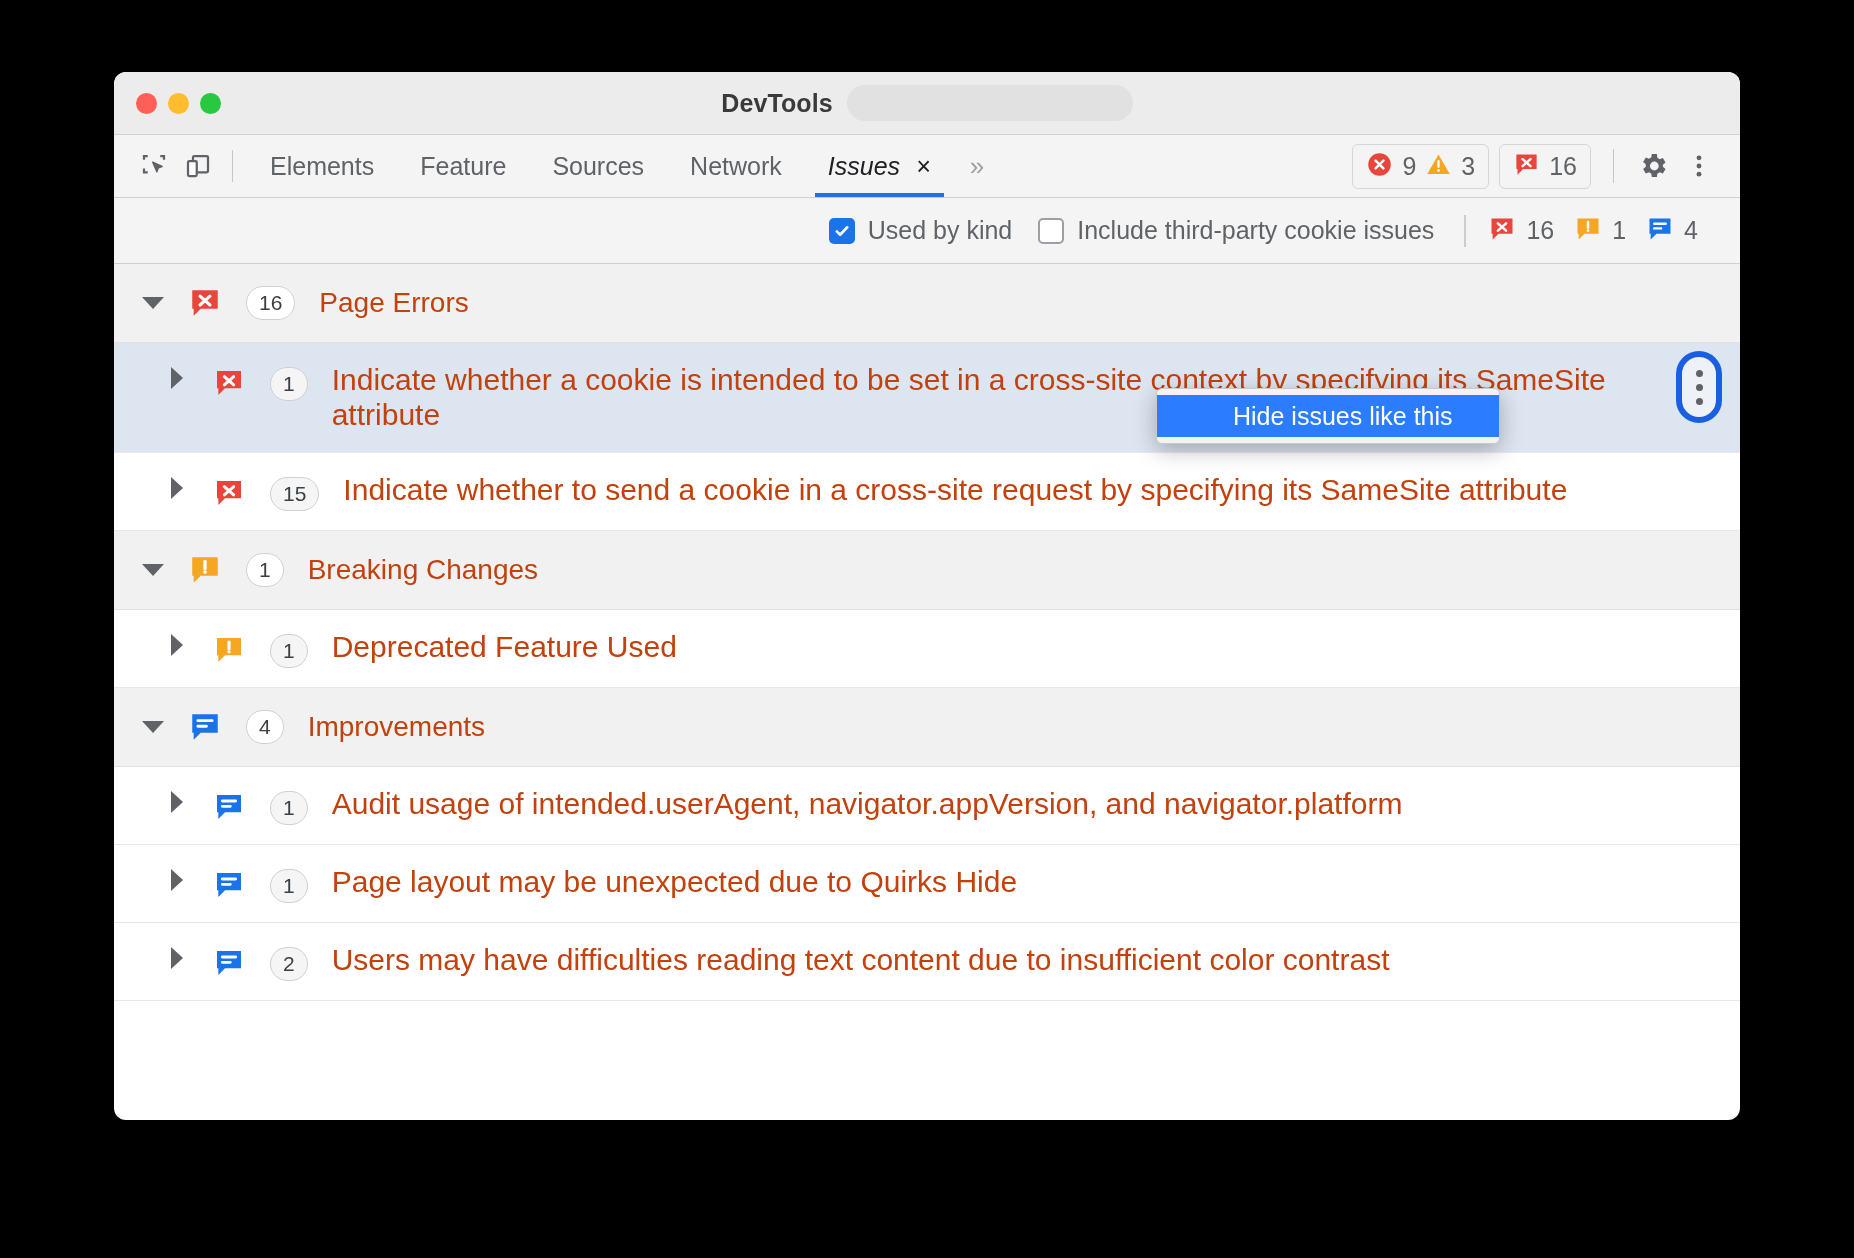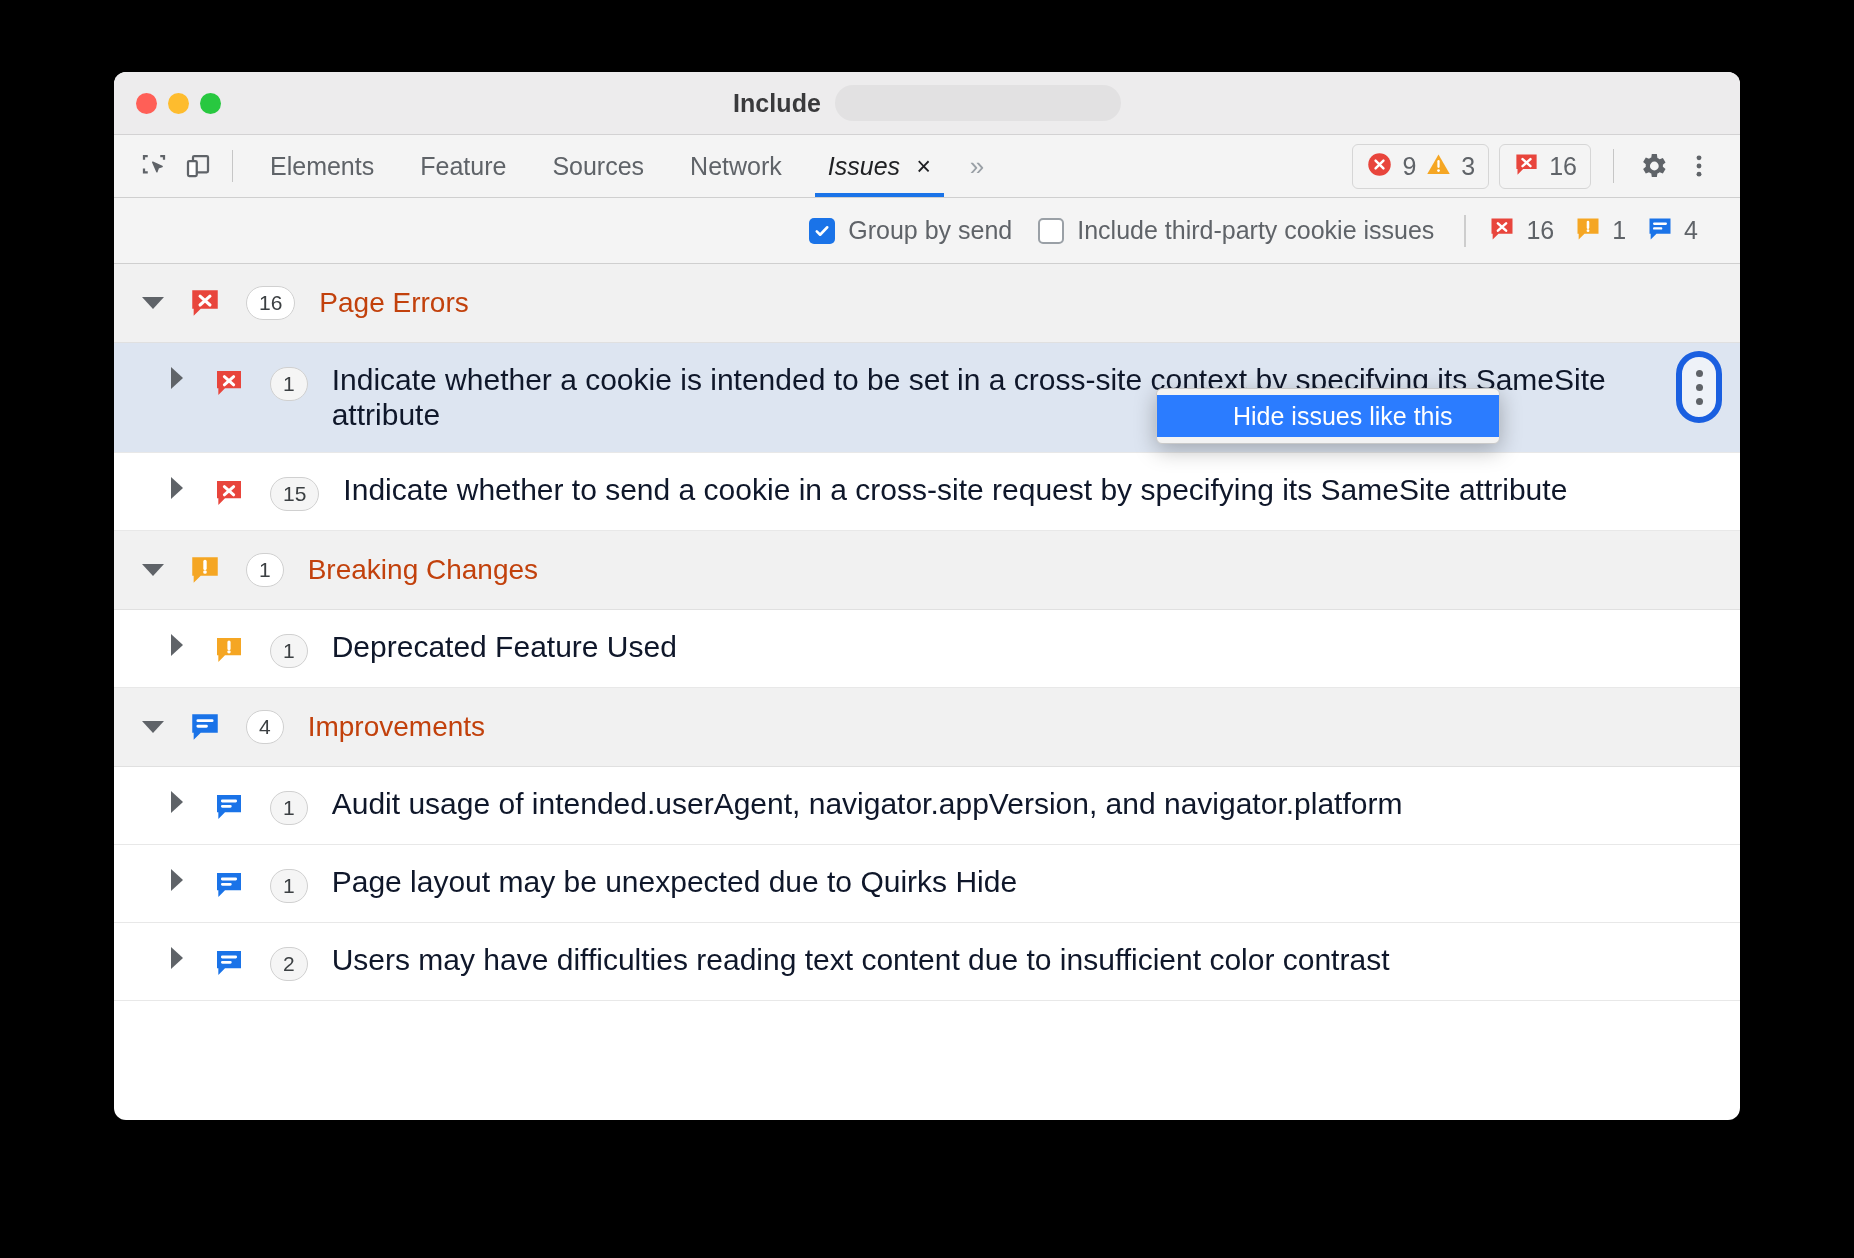--- a/index.html
+++ b/index.html
@@ -287,21 +287,21 @@
     background: #ffffff;
     box-sizing: border-box;
   }
   .issue-row.selected { background: #dde5f1; }
   .issue-row .twisty,
   .issue-row .row-icon,
   .issue-row .pill { margin-top: 5px; }
   .issue-text {
     font-size: 30px;
     line-height: 1.18;
-    color: #0f172a;
+    color: #c2410c;
     margin-left: 24px;
     margin-right: 90px;
     flex: 1;
   }
 
   
   .row-kebab {
     position: absolute;
     right: 18px;
     top: 8px;
@@ -355,21 +355,21 @@
 
 <div id="window">
 
   <div id="titlebar">
     <div class="traffic">
       <div class="dot dot-close"></div>
       <div class="dot dot-min"></div>
       <div class="dot dot-max"></div>
     </div>
     <div id="title-center">
-      <div id="window-title">Include</div>
+      <div id="window-title">DevTools</div>
       <div id="title-search"></div>
     </div>
   </div>
 
   <div id="tabbar">
 
     <div class="tb-icon">
       <svg width="30" height="30" viewBox="0 0 24 24" fill="none" stroke="#5f6368" stroke-width="1.8">
         <path d="M4 7V4h3M17 4h3v3M4 14v3h3"></path>
         <path d="M11 9l7.5 3.4-3.1 1.1-1.1 3.1z" fill="#5f6368" stroke="#5f6368" stroke-width="1.2" stroke-linejoin="round"></path>
@@ -455,21 +455,21 @@
   </div>
 
   <div id="filterbar">
 
     <div class="checkitem">
       <span class="checkbox on">
         <svg width="18" height="18" viewBox="0 0 24 24" fill="none" stroke="#ffffff" stroke-width="3.4" stroke-linecap="round" stroke-linejoin="round">
           <path d="M5 12.5l4.5 4.5L19 7"></path>
         </svg>
       </span>
-      <span class="check-label">Group by send</span>
+      <span class="check-label">Used by kind</span>
     </div>
 
     <div class="checkitem">
       <span class="checkbox off"></span>
       <span class="check-label">Include third-party cookie issues</span>
     </div>
 
     <div class="fb-sep"></div>
 
     <div class="fb-badge">

